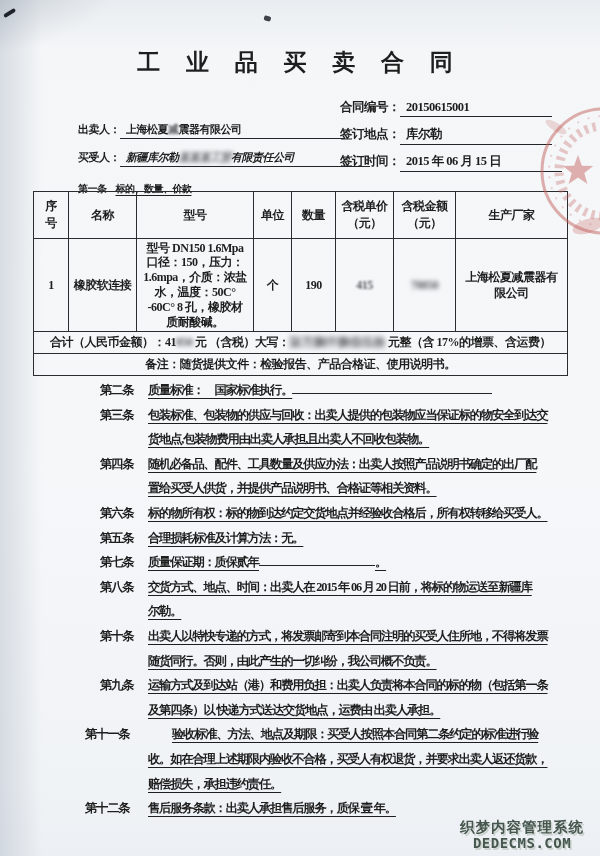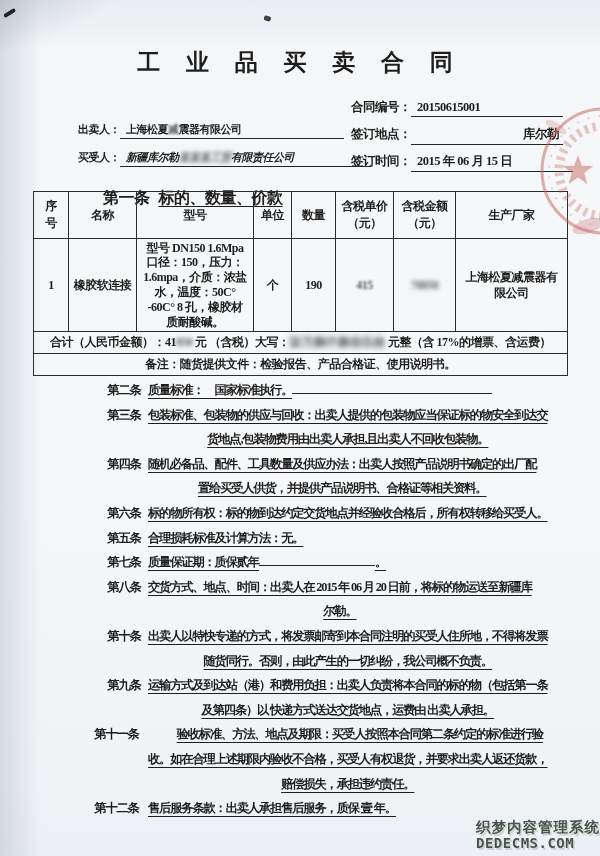--- a/index.html
+++ b/index.html
@@ -12,64 +12,64 @@
       linear-gradient(to right, rgba(150,162,178,.30), rgba(150,162,178,0) 7%),
       linear-gradient(180deg,#e9edf1 0%,#f4f6f8 6%,#f5f7f9 55%,#f0f3f6 92%,#eceff3 100%);
   }
   .speck{position:absolute;background:#20242a;}
   .speck-1{left:3px;top:11px;width:13px;height:3.5px;transform:rotate(-32deg);border-radius:2px;}
   .speck-2{left:264px;top:16px;width:7px;height:4.5px;transform:rotate(18deg);border-radius:2px;opacity:.85;}
 
   .doc-title{position:absolute;left:0;top:47px;width:100%;text-align:center;
     font-size:23px;font-weight:700;letter-spacing:10px;white-space:pre;}
 
-  .meta{position:absolute;left:351px;top:99px;font-size:12.5px;font-weight:700;letter-spacing:-.5px;}
+  .meta{position:absolute;left:340px;top:99px;font-size:12.5px;font-weight:700;letter-spacing:-.5px;}
   .meta-row{height:27px;white-space:nowrap;}
   .meta-row .val{display:inline-block;border-bottom:1px solid #23242a;padding:0 4px 1px 6px;min-height:14px;}
-  .v-no{width:142px;} .v-place{width:142px;text-align:right;} .v-time{width:152px;}
+  .v-no{width:142px;} .v-place{width:142px;} .v-time{width:152px;}
 
   .parties{position:absolute;left:78px;top:122px;font-size:11px;font-weight:700;letter-spacing:-.5px;}
   .party-row{height:28px;white-space:nowrap;}
   .party-row .val{display:inline-block;border-bottom:1px solid #23242a;padding:0 6px 1px 6px;}
   .v-seller{min-width:212px;} .v-buyer{min-width:238px;font-style:italic;}
 
-  .sec1{position:absolute;left:78px;top:188px;font-size:16px;font-weight:700;letter-spacing:-.5px;white-space:nowrap;margin-left:25px;}
+  .sec1{position:absolute;left:78px;top:182px;font-size:10px;font-weight:700;letter-spacing:-.5px;white-space:nowrap;}
   .sec1 .u{text-decoration:underline;text-underline-offset:3px;margin-left:9px;}
 
   table.goods{position:absolute;left:33px;top:191px;width:534px;border-collapse:collapse;
     table-layout:fixed;font-weight:700;}
   table.goods td{border:1.4px solid #2b2c30;text-align:center;vertical-align:middle;
     font-size:12px;padding:0;letter-spacing:-.5px;}
   table.goods .hdr td{height:46px;}
   .pre{white-space:pre-line;}
   td.model-cell{font-size:11.3px;line-height:14.8px;letter-spacing:-.8px;}
   td.maker-cell{text-align:left;vertical-align:top;padding:5px 3px 0 6px;font-size:11.6px;line-height:16px;letter-spacing:-.8px;}
   td.hdr-maker{vertical-align:bottom;padding-bottom:5px;}
   .row-goods td{height:92px;}
   .blur-soft{filter:blur(.8px);color:#5a5a5e;}
   .blur-hard{filter:blur(2px);color:#606064;}
   .blur-cap{filter:blur(2.4px);color:#55565a;letter-spacing:0;}
   td.span-row{height:21px;text-align:left;padding:0 4px 0 5px;font-size:12.4px;letter-spacing:-.9px;white-space:nowrap;}
 
   .clauses{position:absolute;left:100px;top:378px;width:470px;
-    font-size:12.3px;font-weight:700;line-height:24.6px;letter-spacing:-1.2px;text-align:center;}
+    font-size:12.3px;font-weight:700;line-height:24.6px;letter-spacing:-1.2px;}
   .clause{display:flex;align-items:flex-start;}
   .clause .num{flex:none;width:48px;white-space:pre;}
   .clause .body{white-space:pre;}
   .clause .u{text-decoration:underline;text-underline-offset:3.5px;text-decoration-thickness:1px;}
   .clause .u{text-decoration-skip-ink:none;}
   .clause.wide{margin-left:-15px;}
   .clause.wide .num{width:63px;}
   .clause.indent1 .body .u{display:inline-block;text-indent:24px;}
   .ext{display:inline-block;border-bottom:1px solid #23242a;height:13px;vertical-align:baseline;}
   .ext-c2{width:200px;} .ext-c7{width:116px;}
 
   .stamp{position:absolute;left:516px;top:103px;width:84px;height:152px;pointer-events:none;}
 
-  .watermark{position:absolute;right:0;bottom:5px;text-align:left;
+  .watermark{position:absolute;right:16px;bottom:5px;text-align:center;
     color:var(--watermark,#46564e);font-family:"DejaVu Sans","Liberation Sans",sans-serif;
     text-shadow:1.5px 1.5px 0 rgba(200,208,202,.95);line-height:16px;}
   .watermark .wm1{font-size:14.5px;font-weight:700;letter-spacing:1px;}
   .watermark .wm2{font-size:14px;font-weight:700;font-family:"DejaVu Sans Mono",monospace;letter-spacing:.5px;}
 </style>
 </head>
 <body>
 
 <div class="speck speck-1"></div>
 <div class="speck speck-2"></div>

